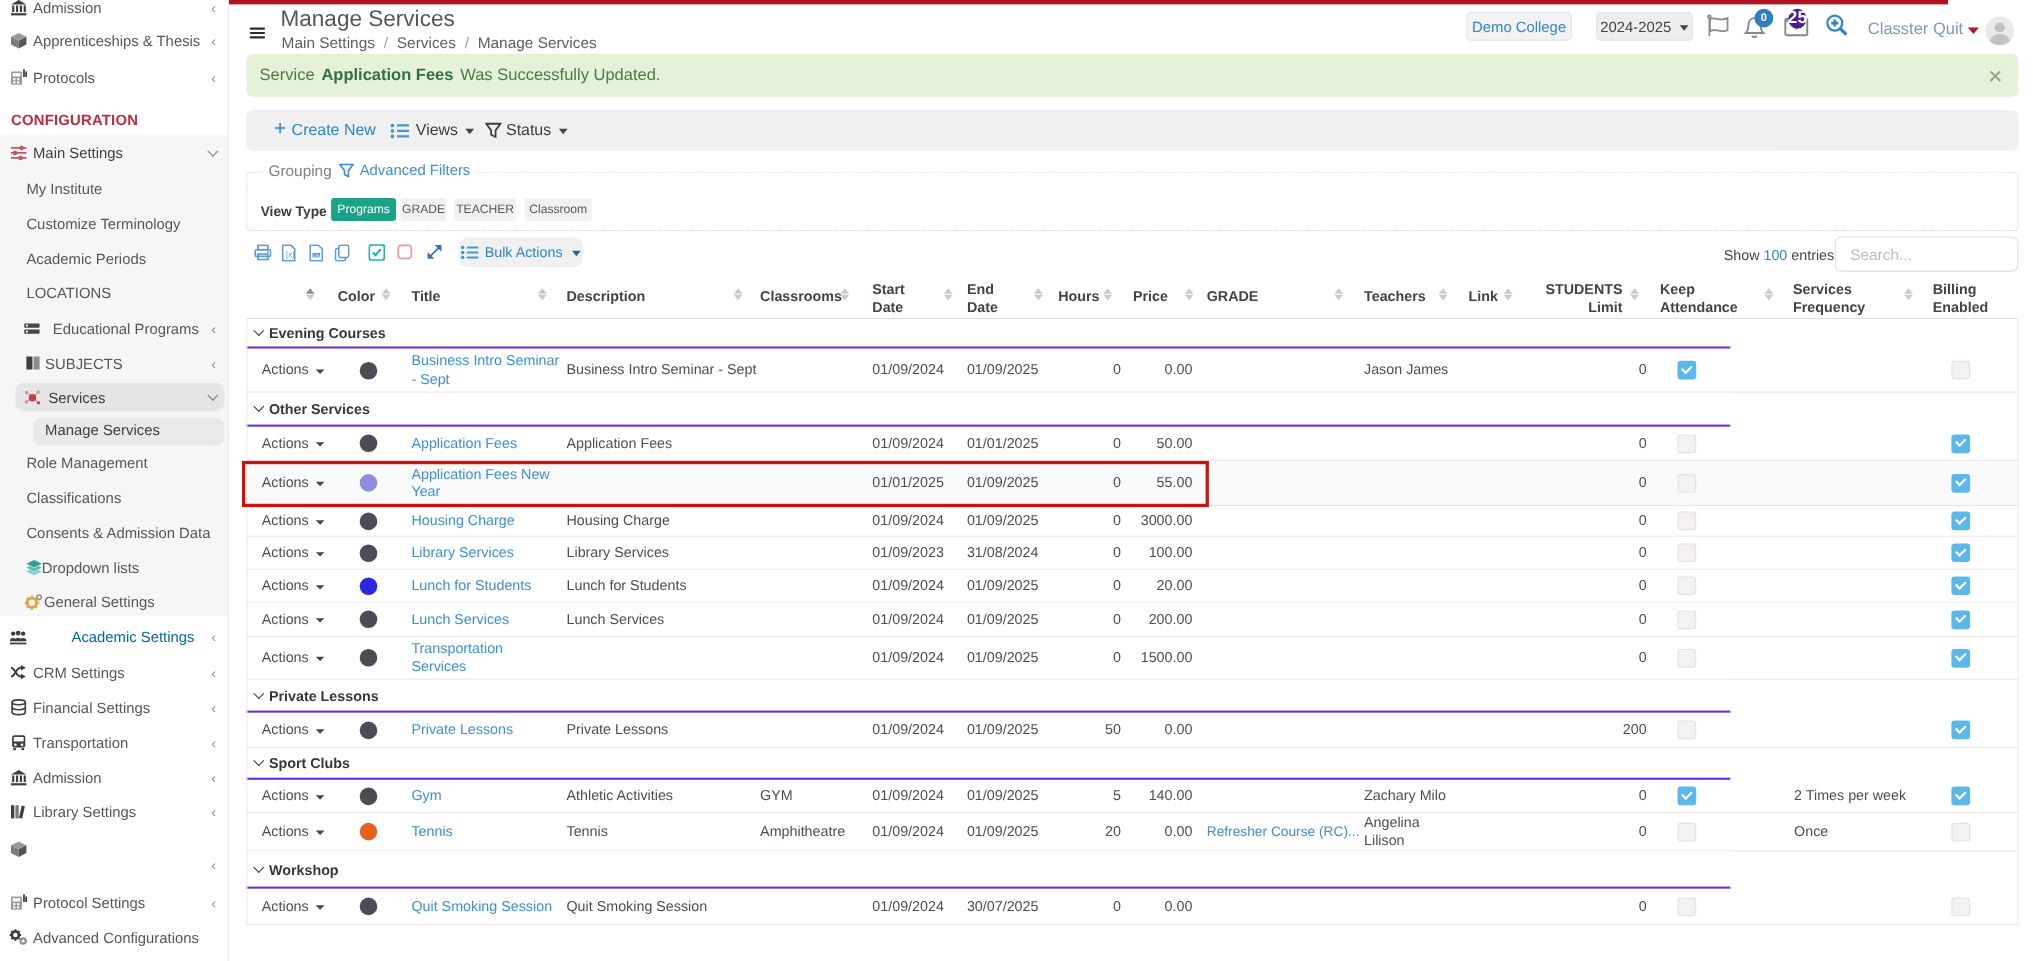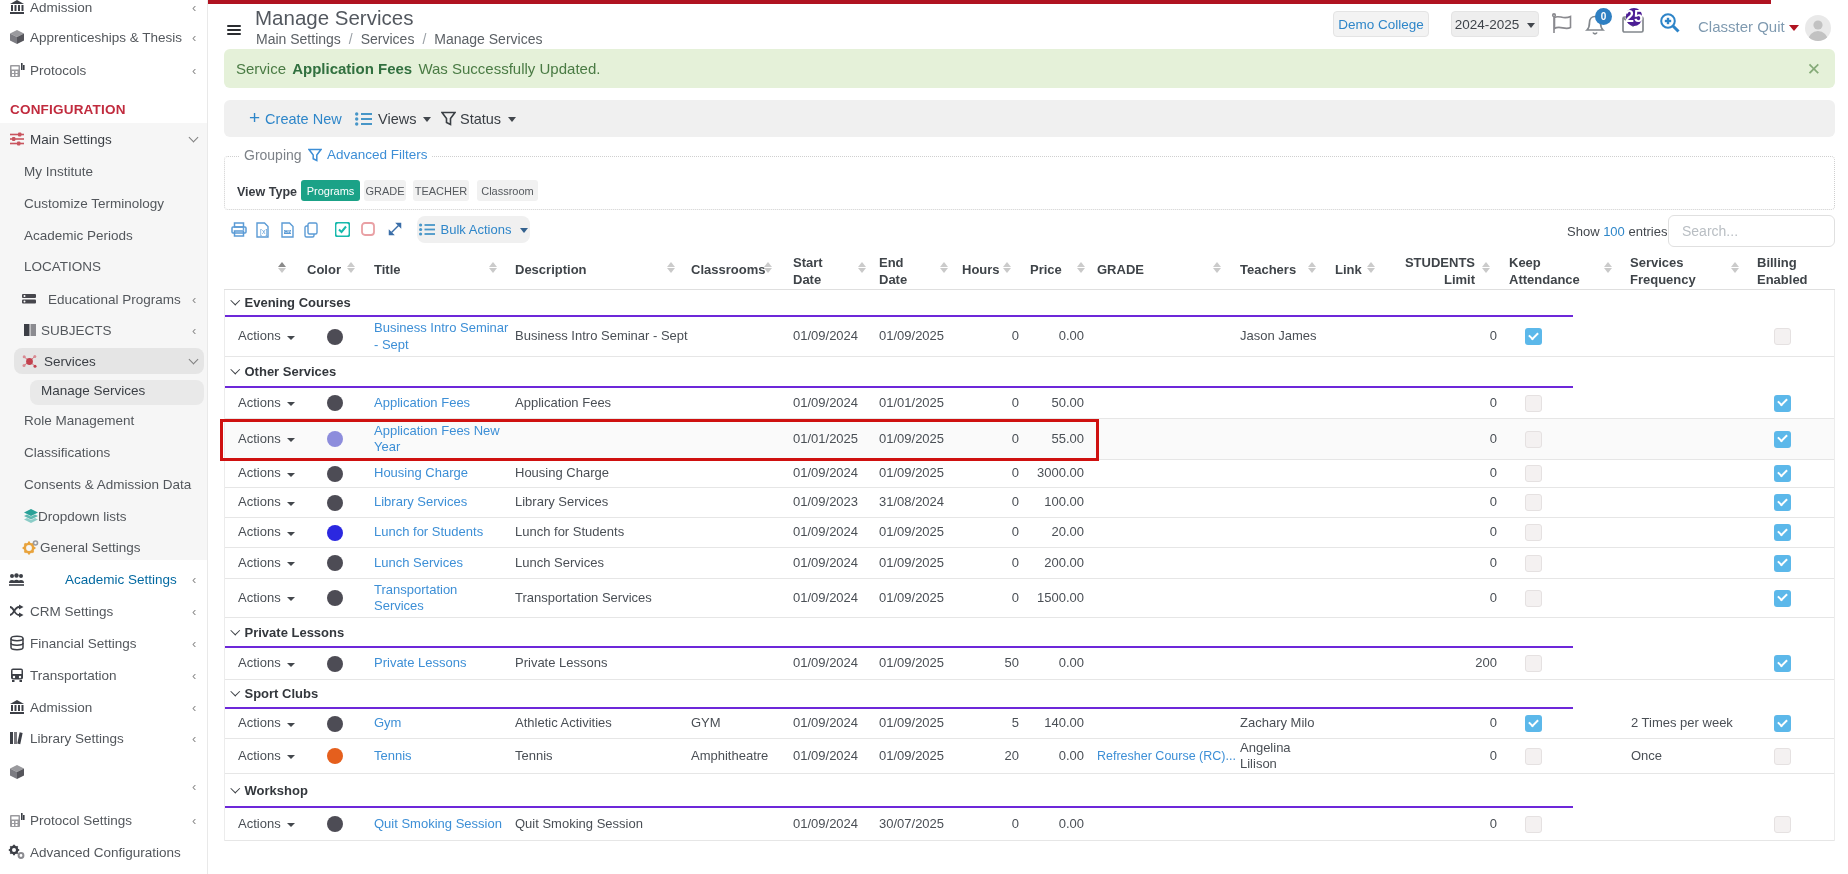--- a/index.html
+++ b/index.html
@@ -720,21 +720,20 @@
     <div class="c bc">
       <span class="cb on"></span>
     </div>
   </div>
 <div class="row" style="top:579px;height:39px;background:#fff">
     <div class="c ac">Actions<span class="acaret"></span></div>
     <div class="c dotc">
       <span class="dot" style="background:#4d4c55"></span>
     </div>
     <div class="c tc">Transportation<br>Services</div>
-    <div class="c dc">Transportation Services</div>
     <div class="c sd">01/09/2024</div>
     <div class="c ed">01/09/2025</div>
     <div class="c hn">0</div>
     <div class="c pn">1500.00</div>
     <div class="c ln">0</div>
     <div class="c kc">
       <span class="cb off"></span>
     </div>
     <div class="c bc">
       <span class="cb on"></span>

